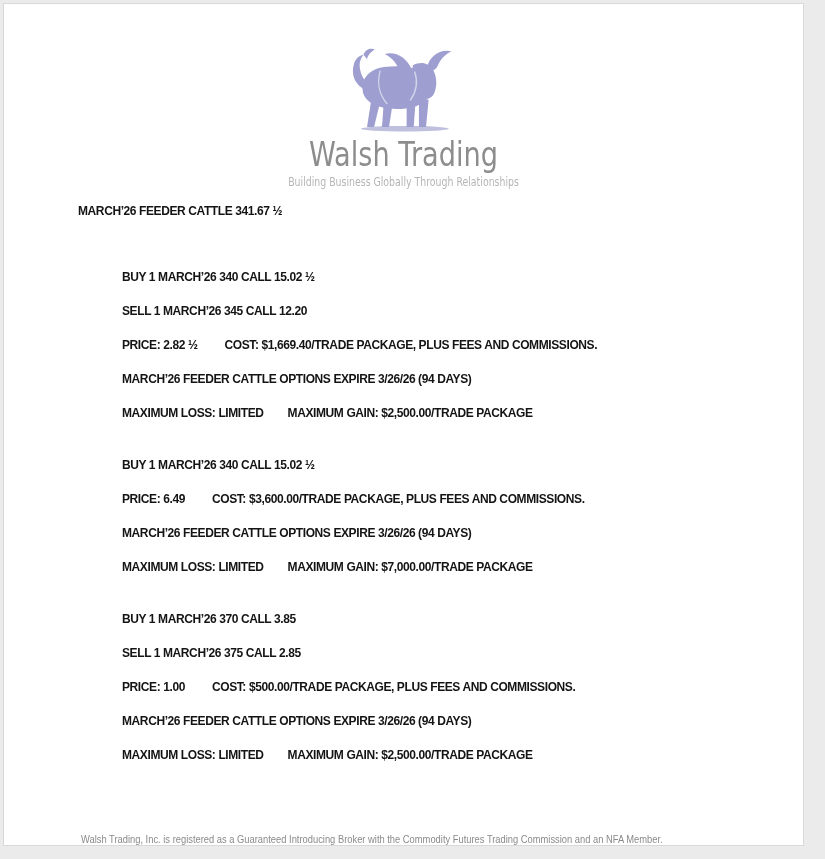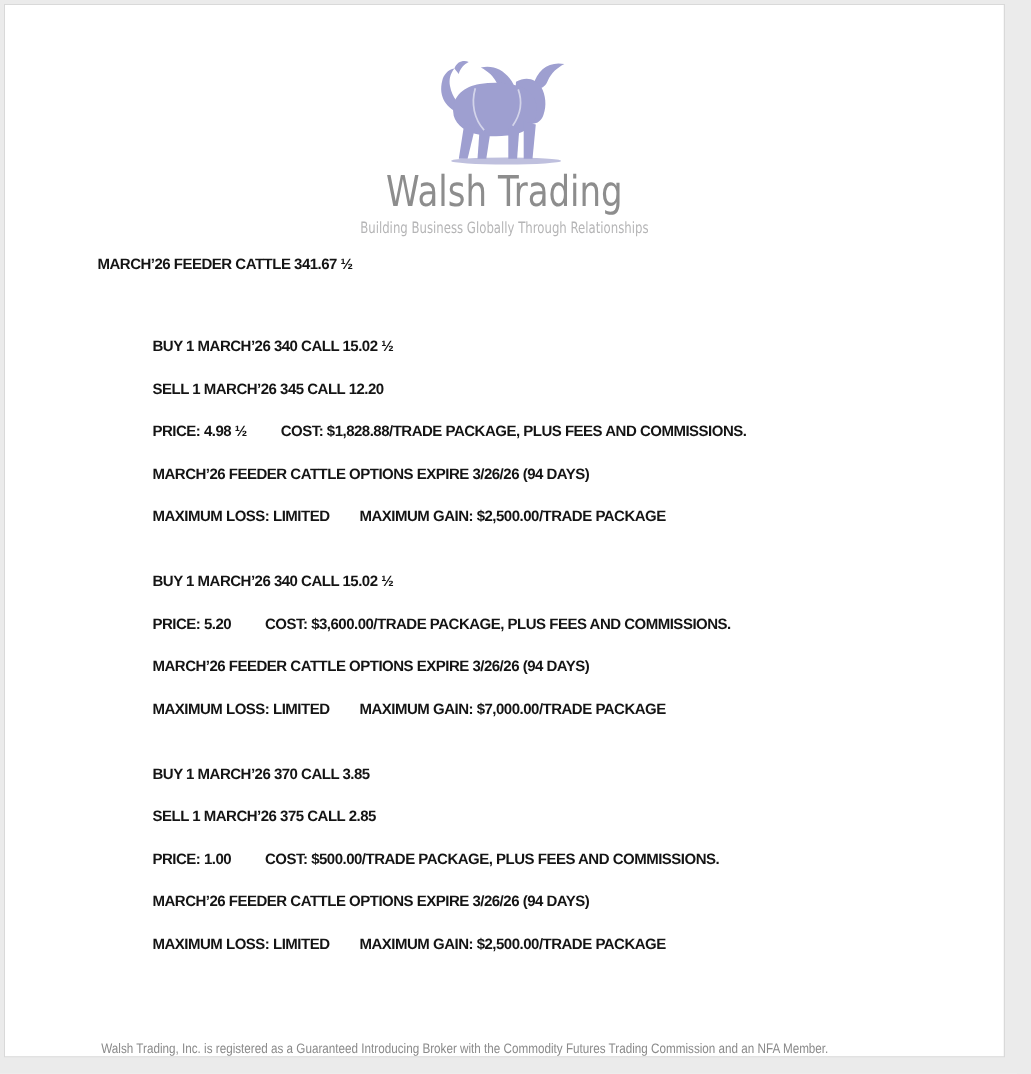--- a/index.html
+++ b/index.html
@@ -108,28 +108,28 @@
       <div class="brand">Walsh Trading</div>
       <div class="tagline">Building Business Globally Through Relationships</div>
     </div>
 
     <div class="content">
       <p class="header-line">MARCH’26 FEEDER CATTLE 341.67 ½</p>
 
       <div class="package">
         <p>BUY 1 MARCH’26 340 CALL 15.02 ½</p>
         <p>SELL 1 MARCH’26 345 CALL 12.20</p>
-        <p><span>PRICE: 4.98 ½</span><span class="hgap-cost"></span><span>COST: $1,828.88/TRADE PACKAGE, PLUS FEES AND COMMISSIONS.</span></p>
+        <p><span>PRICE: 2.82 ½</span><span class="hgap-cost"></span><span>COST: $1,669.40/TRADE PACKAGE, PLUS FEES AND COMMISSIONS.</span></p>
         <p>MARCH’26 FEEDER CATTLE OPTIONS EXPIRE 3/26/26 (94 DAYS)</p>
         <p><span>MAXIMUM LOSS: LIMITED</span><span class="hgap-gain"></span><span>MAXIMUM GAIN: $2,500.00/TRADE PACKAGE</span></p>
       </div>
 
       <div class="package">
         <p>BUY 1 MARCH’26 340 CALL 15.02 ½</p>
-        <p><span>PRICE: 5.20</span><span class="hgap-cost"></span><span>COST: $3,600.00/TRADE PACKAGE, PLUS FEES AND COMMISSIONS.</span></p>
+        <p><span>PRICE: 6.49</span><span class="hgap-cost"></span><span>COST: $3,600.00/TRADE PACKAGE, PLUS FEES AND COMMISSIONS.</span></p>
         <p>MARCH’26 FEEDER CATTLE OPTIONS EXPIRE 3/26/26 (94 DAYS)</p>
         <p><span>MAXIMUM LOSS: LIMITED</span><span class="hgap-gain"></span><span>MAXIMUM GAIN: $7,000.00/TRADE PACKAGE</span></p>
       </div>
 
       <div class="package">
         <p>BUY 1 MARCH’26 370 CALL 3.85</p>
         <p>SELL 1 MARCH’26 375 CALL 2.85</p>
         <p><span>PRICE: 1.00</span><span class="hgap-cost"></span><span>COST: $500.00/TRADE PACKAGE, PLUS FEES AND COMMISSIONS.</span></p>
         <p>MARCH’26 FEEDER CATTLE OPTIONS EXPIRE 3/26/26 (94 DAYS)</p>
         <p><span>MAXIMUM LOSS: LIMITED</span><span class="hgap-gain"></span><span>MAXIMUM GAIN: $2,500.00/TRADE PACKAGE</span></p>

